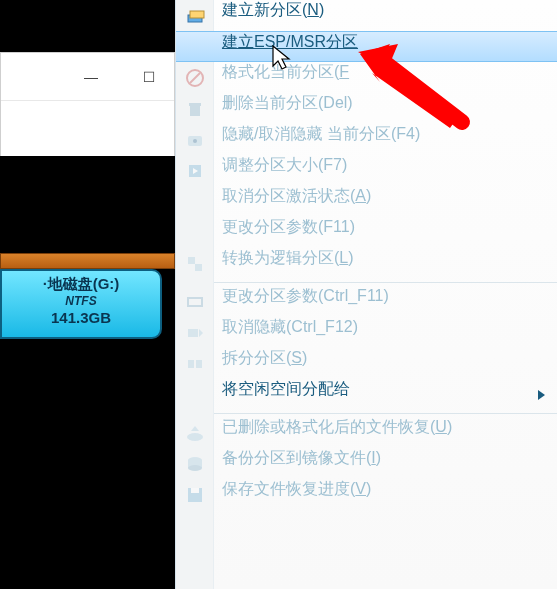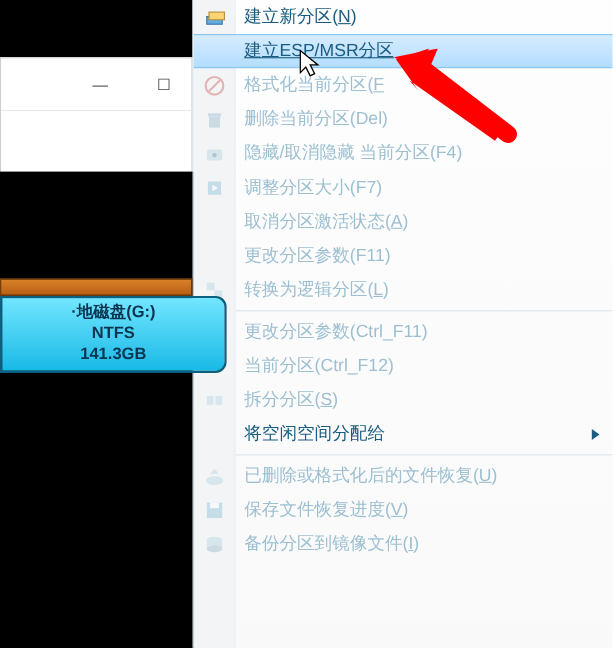--- a/index.html
+++ b/index.html
@@ -61,33 +61,33 @@
     position: absolute;
     left: 0; top: 253px;
     width: 175px; height: 16px;
     background: linear-gradient(#d9822a, #b85f12);
     border: 1px solid #7a3e0a;
     z-index: 3;
   }
   .disk-box {
     position: absolute;
     left: 0; top: 269px;
-    width: 206px; height: 70px;
+    width: 162px; height: 70px;
     background: linear-gradient(#72e6ff, #19b9e6);
     border: 2px solid #0d5f80;
     border-radius: 0 10px 10px 0;
     color: #0a3550;
     font-weight: bold;
     text-align: center;
     padding-top: 4px;
     z-index: 3;
     line-height: 1.25;
   }
   .disk-box .l1 { font-size: 15px; }
-  .disk-box .l2 { font-size: 15px; }
+  .disk-box .l2 { font-size: 12px; font-style: italic; }
   .disk-box .l3 { font-size: 15px; }
 
   
   .menu {
     position: absolute;
     left: 175px; top: 0;
     width: 382px;
     height: 589px;
     background: linear-gradient(#fefefe, #f9f9f9);
     border-left: 1px solid #d6e3ec;
@@ -96,21 +96,20 @@
     position: absolute;
     left: 0; top: 0;
     width: 38px; height: 100%;
     background: #f2f4f5;
     border-right: 1px solid #e8eef2;
   }
   .menu-item {
     position: relative;
     height: 31px;
     display: flex;
-    align-items: center;
     padding-left: 46px;
     color: #1a5c7f;
     font-size: 16px;
     white-space: nowrap;
   }
   .menu-item.disabled { color: #9cbfd1; }
   .menu-item.highlight {
     background: linear-gradient(#d6ecff, #b3ddff);
     border-top: 1px solid #7ec2f3;
     border-bottom: 1px solid #7ec2f3;
@@ -258,21 +257,21 @@
         </span>
         <span>更改分区参数(Ctrl_F11)</span>
       </div>
       <div class="menu-item disabled">
         <span class="icon">
           <svg width="20" height="20">
             <rect x="3" y="6" width="10" height="8" fill="#b7d3e3"></rect>
             <polygon points="14,6 18,10 14,14" fill="#b7d3e3"></polygon>
           </svg>
         </span>
-        <span>当前分区(Ctrl_F12)</span>
+        <span>取消隐藏(Ctrl_F12)</span>
       </div>
       <div class="menu-item disabled">
         <span class="icon">
           <svg width="20" height="20">
             <rect x="3" y="6" width="6" height="8" fill="#b7d3e3"></rect>
             <rect x="11" y="6" width="6" height="8" fill="#b7d3e3"></rect>
           </svg>
         </span>
         <span>拆分分区(<u>S</u>)</span>
       </div>
@@ -287,35 +286,35 @@
           <svg width="20" height="20">
             <ellipse cx="10" cy="14" rx="8" ry="4" fill="#b7d3e3"></ellipse>
             <path d="M10 3 L14 8 L6 8 Z" fill="#b7d3e3"></path>
           </svg>
         </span>
         <span>已删除或格式化后的文件恢复(<u>U</u>)</span>
       </div>
       <div class="menu-item disabled">
         <span class="icon">
           <svg width="20" height="20">
-            <rect x="3" y="3" width="14" height="14" fill="#8fc0dc"></rect>
-            <rect x="6" y="3" width="8" height="5" fill="#fff"></rect>
-          </svg>
-        </span>
-        <span>保存文件恢复进度(<u>V</u>)</span>
-      </div>
-      <div class="menu-item disabled">
-        <span class="icon">
-          <svg width="20" height="20">
             <ellipse cx="10" cy="6" rx="7" ry="3" fill="#b7d3e3"></ellipse>
             <rect x="3" y="6" width="14" height="8" fill="#b7d3e3"></rect>
             <ellipse cx="10" cy="14" rx="7" ry="3" fill="#9cbfd1"></ellipse>
           </svg>
         </span>
         <span>备份分区到镜像文件(<u>I</u>)</span>
+      </div>
+      <div class="menu-item disabled">
+        <span class="icon">
+          <svg width="20" height="20">
+            <rect x="3" y="3" width="14" height="14" fill="#8fc0dc"></rect>
+            <rect x="6" y="3" width="8" height="5" fill="#fff"></rect>
+          </svg>
+        </span>
+        <span>保存文件恢复进度(<u>V</u>)</span>
       </div>
     </div>
 </div>
 
 <svg class="arrow" width="130" height="120">
   <defs></defs>
   <polygon points="10,10 40,0 32,15 110,70 100,84 22,29 30,38" fill="#ff0000"></polygon>
   <polygon points="8,8 48,0 38,24" fill="#ff0000"></polygon>
   <line x1="30" y1="15" x2="112" y2="78" stroke="#ff0000" stroke-width="16" stroke-linecap="round"></line>
 </svg>

